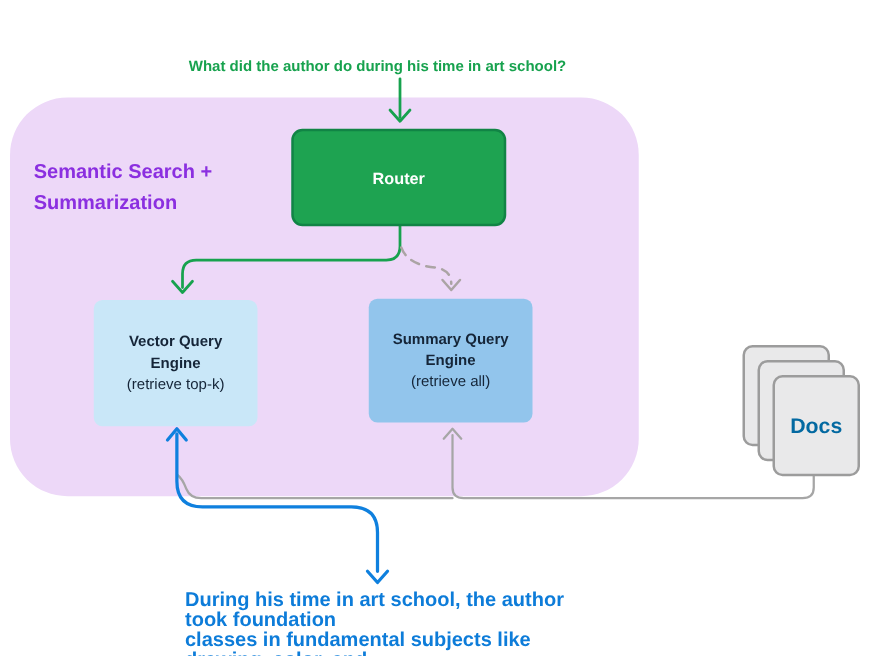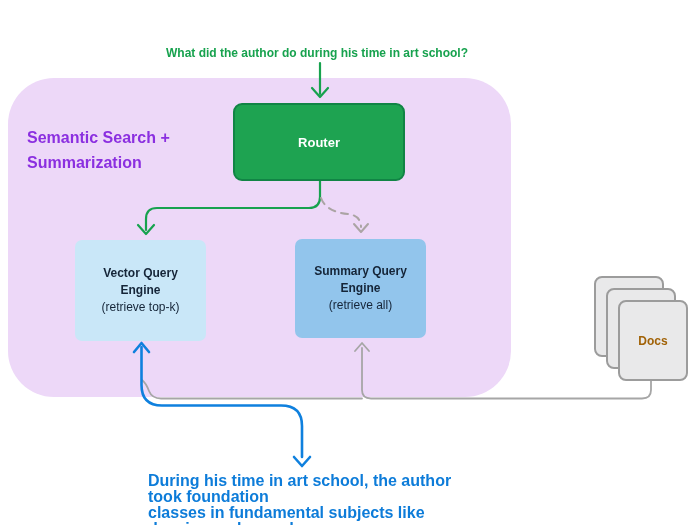--- a/index.html
+++ b/index.html
@@ -12,21 +12,21 @@
   #container-box{
     left:8px;top:78px;width:503px;height:319px;
     background:#EDD8F8;border-radius:46px;
   }
   #container-label{
     left:27px;top:125px;width:220px;
     color:#8B2FE0;font-size:16px;font-weight:bold;line-height:25px;
   }
   
   #question-text{
-    left:97px;top:46px;width:440px;text-align:center;
+    left:82px;top:46px;width:440px;text-align:center;
     color:#17A24E;font-size:12px;font-weight:bold;
   }
   #answer-text{
     left:148px;top:473px;width:330px;
     color:#0D7CD9;font-size:16px;font-weight:bold;line-height:16px;
   }
   
   #router-box{
     left:233px;top:103px;width:172px;height:78px;
     background:#1EA351;border:2px solid #118445;border-radius:9px;
@@ -46,21 +46,21 @@
   
   .doc-card{
     width:70px;height:81px;background:#E9E9EA;border:2px solid #9C9C9C;
     border-radius:8px;box-sizing:border-box;
   }
   #doc-card-back{left:594px;top:276px;}
   #doc-card-middle{left:606px;top:288px;}
   #doc-card-front{
     left:618px;top:300px;
     display:flex;align-items:center;justify-content:center;
-    color:#a16207;font-size:12px;font-weight:bold;
+    color:#0369a1;font-size:17px;font-weight:bold;
   }
   #arrow-layer{left:0;top:0;width:700px;height:525px;pointer-events:none;}
 </style>
 </head>
 <body>
 
 <div id="canvas">
 
   <div class="abs" id="container-box"></div>
 

